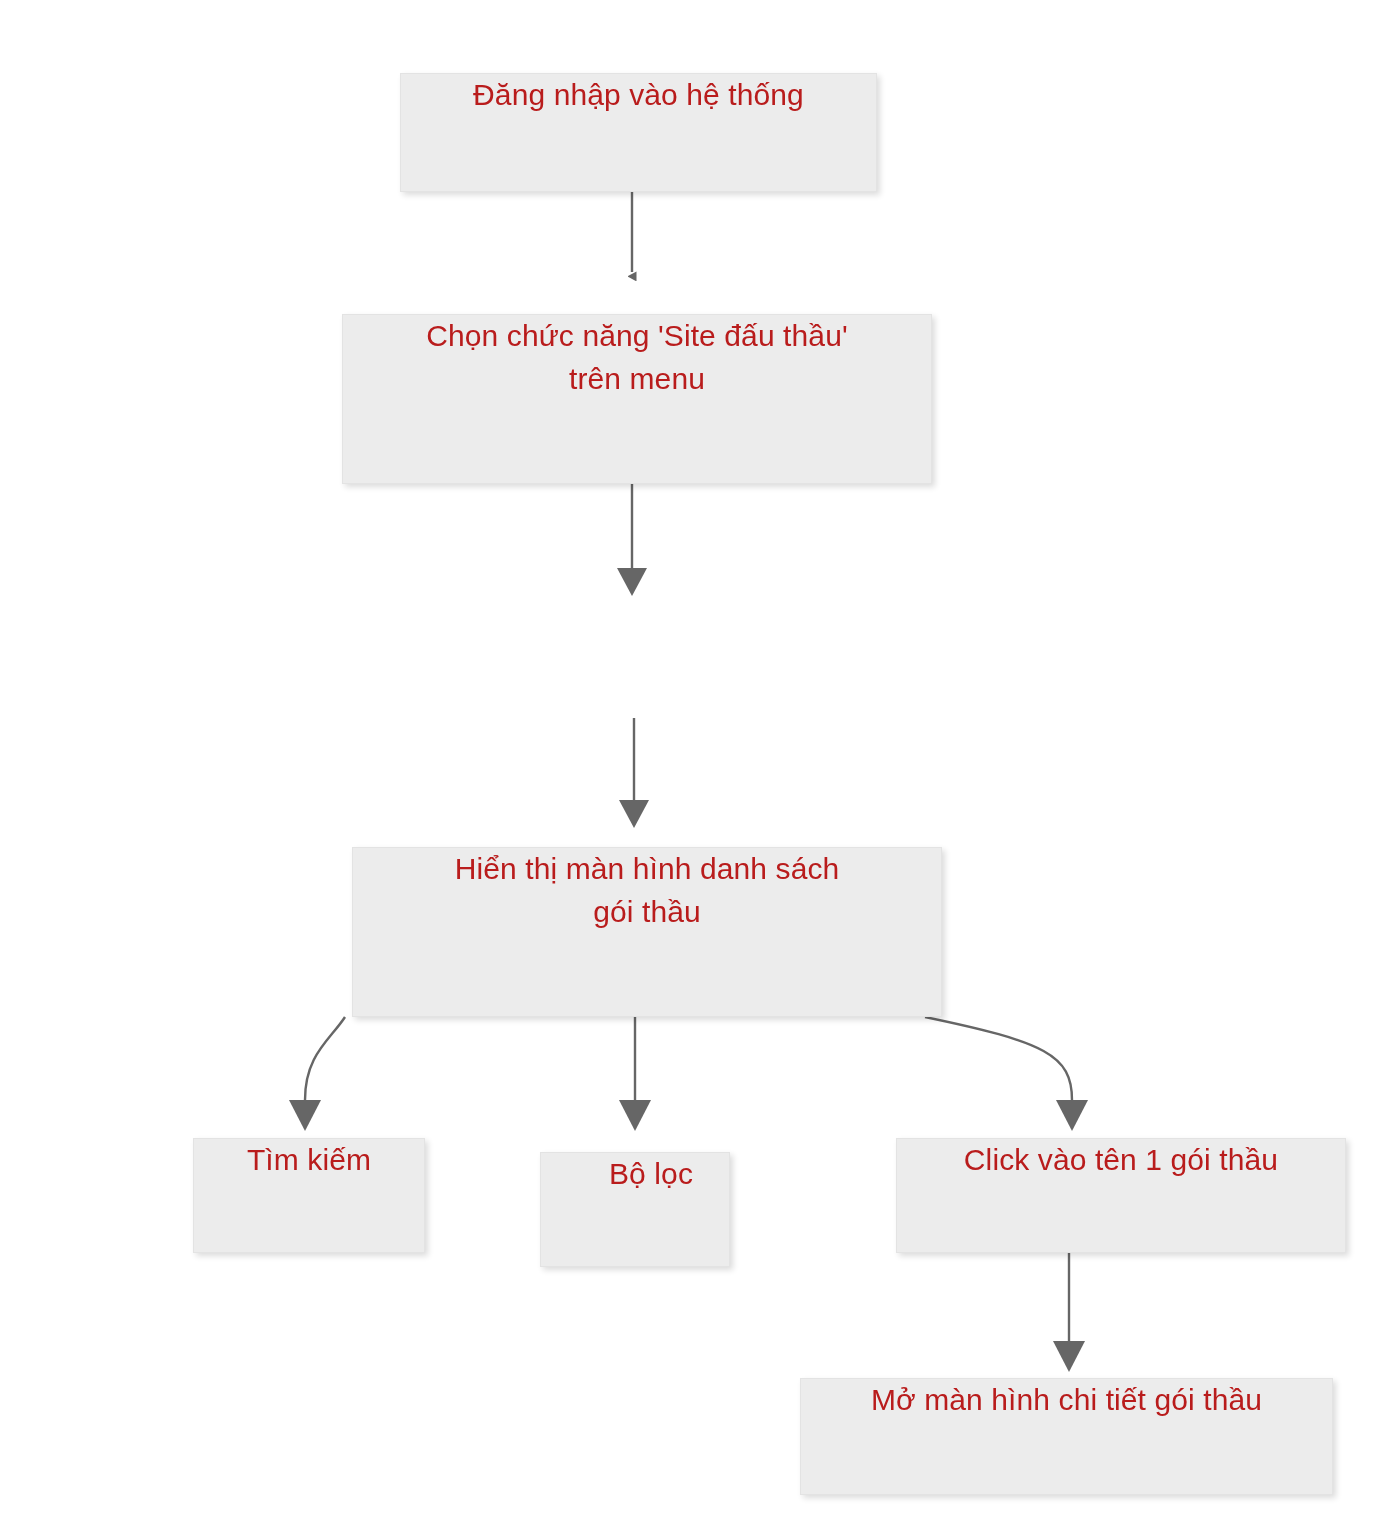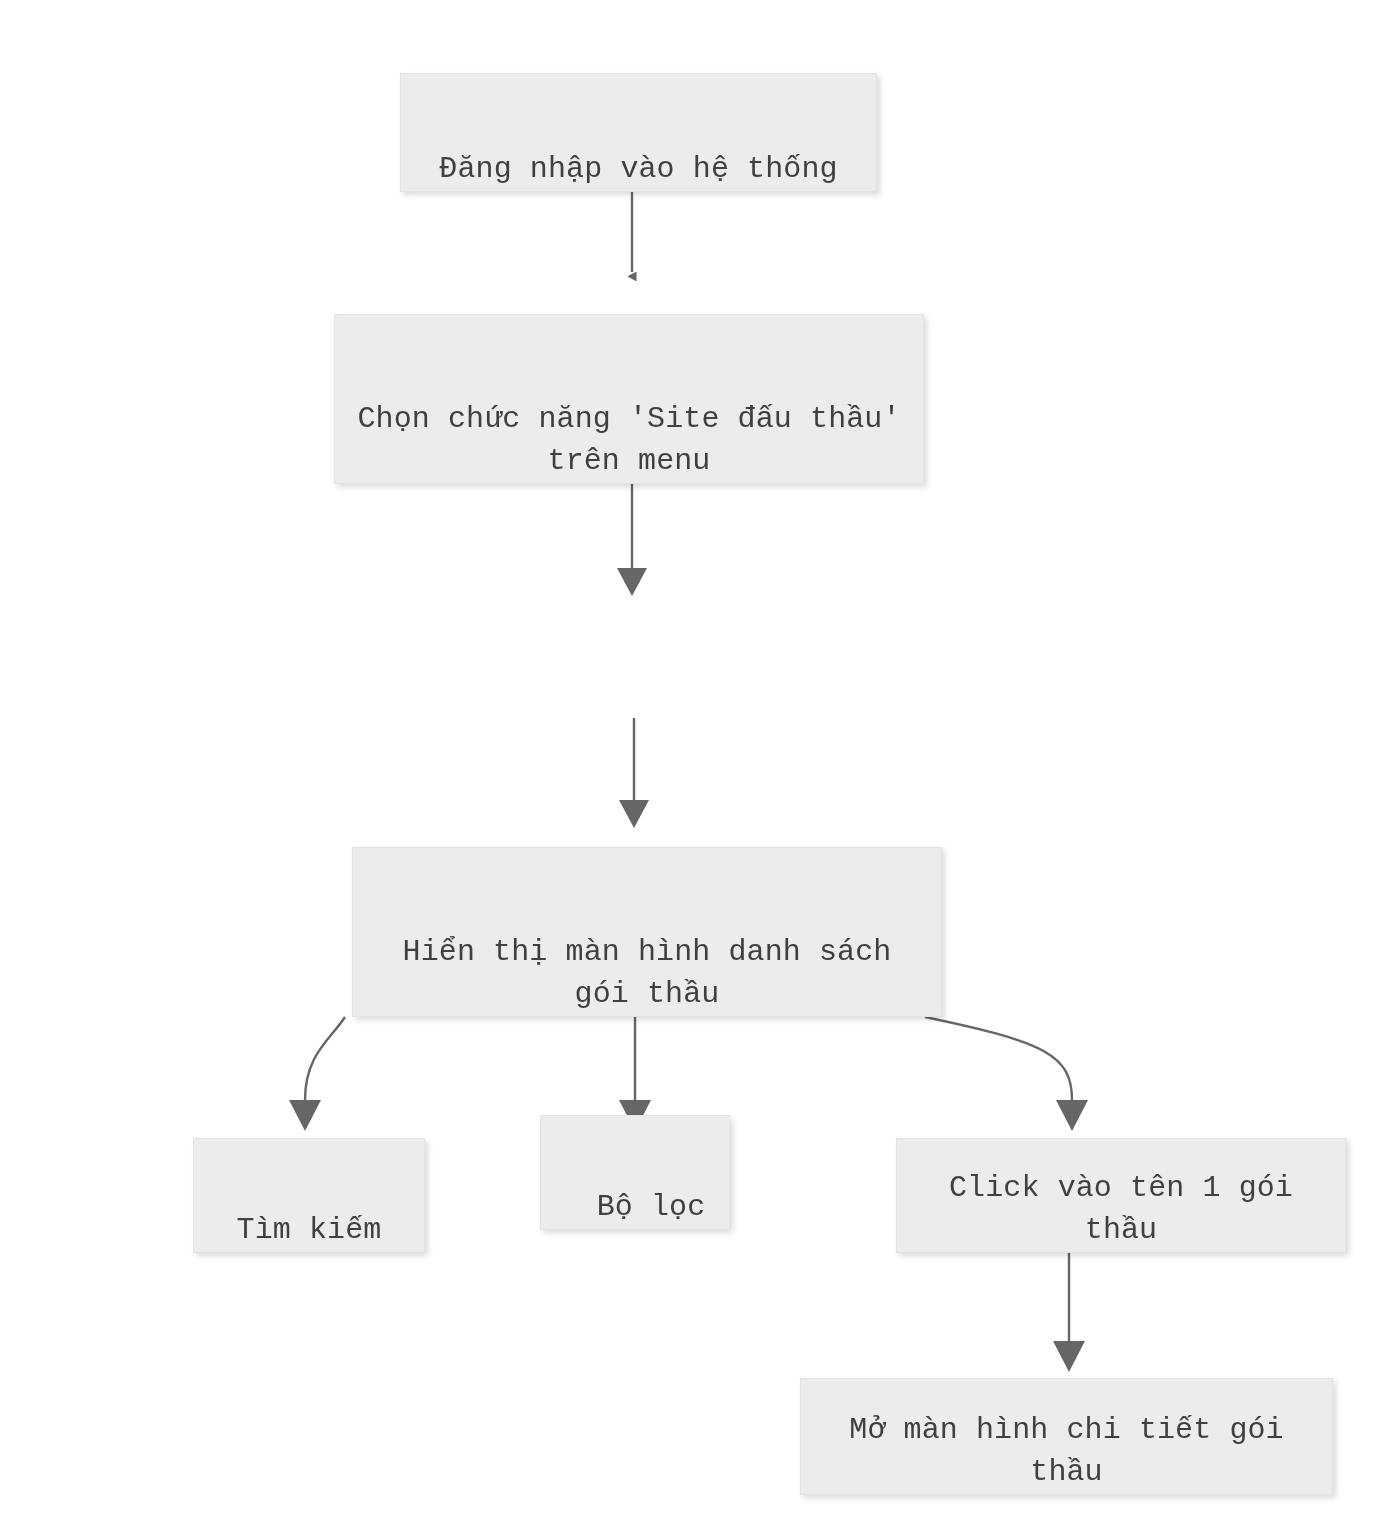--- a/index.html
+++ b/index.html
@@ -26,31 +26,30 @@
     height: 1527px;
     pointer-events: none;
   }
   .node {
     position: absolute;
     box-sizing: border-box;
     background: #ececec;
     border: 1px solid #e3e3e3;
     box-shadow: 3px 3px 6px rgba(0,0,0,0.14);
     display: flex;
-    align-items: flex-end;
+    align-items: flex-start;
     justify-content: center;
     text-align: center;
-    color: #404040;
+    color: #b91c1c;
     font-size: 30px;
     line-height: 1.42;
     font-weight: 400;
     letter-spacing: 0.1px;
     white-space: pre-line;
     z-index: 2;
-    font-family: Liberation Mono, monospace;
   }
   .node-text {
     display: block;
     padding: 0 10px;
   }
 </style>
 </head>
 <body>
 
 <div id="canvas">
@@ -94,36 +93,36 @@
     <g>
       <line x1="1069" y1="1253" x2="1069" y2="1341" stroke="#666666" stroke-width="2.4"></line>
       <polygon points="1053,1341 1085,1341 1069,1372" fill="#666666"></polygon>
     </g>
   </svg>
 
   <div class="node" style="left:400px; top:73px; width:477px; height:119px;">
     <span class="node-text">Đăng nhập vào hệ thống</span>
   </div>
 
-  <div class="node" style="left:334px; top:314px; width:590px; height:170px;">
+  <div class="node" style="left:342px; top:314px; width:590px; height:170px;">
     <span class="node-text">Chọn chức năng 'Site đấu thầu'
 trên menu</span>
   </div>
 
 
   <div class="node" style="left:352px; top:847px; width:590px; height:170px;">
     <span class="node-text">Hiển thị màn hình danh sách
 gói thầu</span>
   </div>
 
   <div class="node" style="left:193px; top:1138px; width:232px; height:115px;">
     <span class="node-text">Tìm kiếm</span>
   </div>
 
-  <div class="node" style="left:540px; top:1115px; width:190px; height:115px;padding-left:32px;">
+  <div class="node" style="left:540px; top:1152px; width:190px; height:115px;padding-left:32px;">
     <span class="node-text">Bộ lọc</span>
   </div>
 
   <div class="node" style="left:881px; top:1138px; width:450px; height:115px;margin-left:15px;">
     <span class="node-text">Click vào tên 1 gói thầu</span>
   </div>
 
   <div class="node" style="left:800px; top:1378px; width:533px; height:117px;">
     <span class="node-text">Mở màn hình chi tiết gói thầu</span>
   </div>

